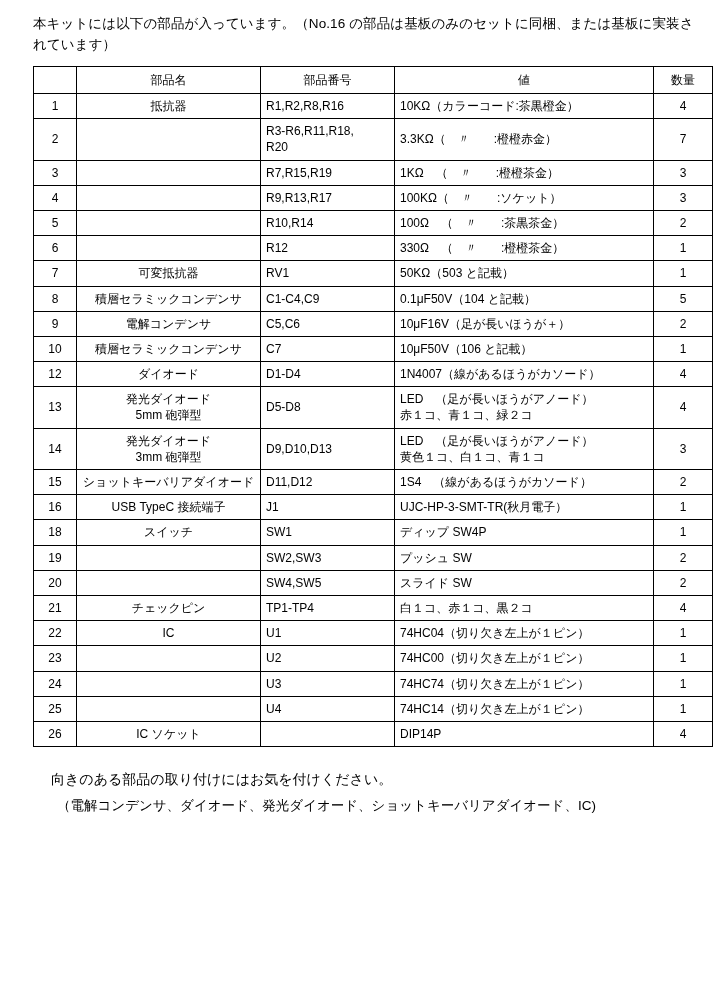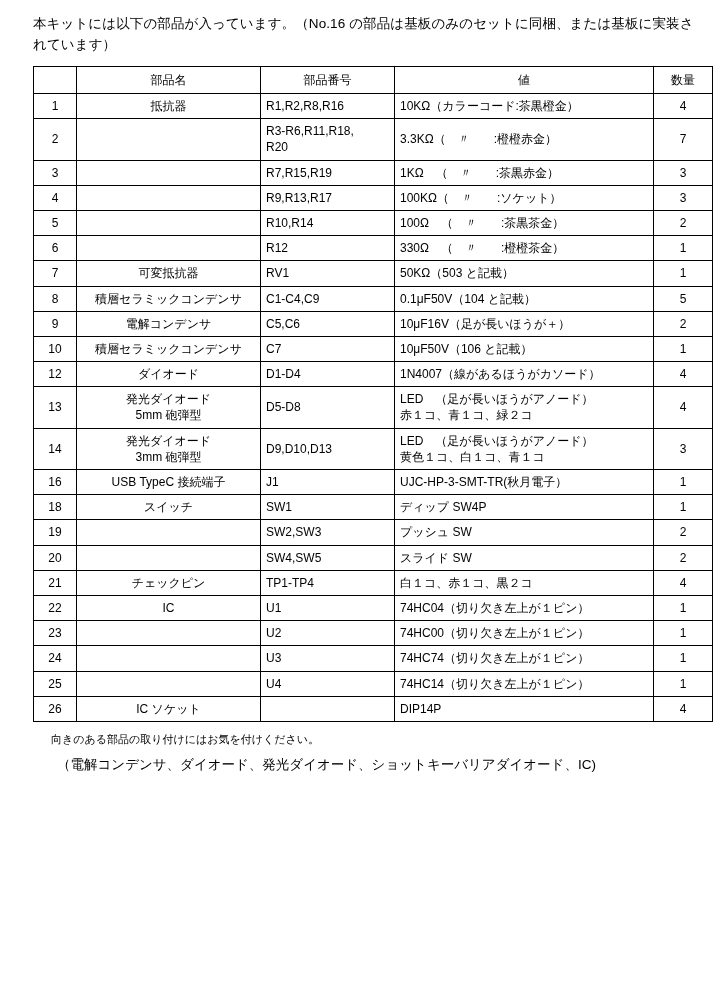--- a/index.html
+++ b/index.html
@@ -45,23 +45,23 @@
     padding: 5px 4px;
   }
   .col-no   { width: 34px;  text-align: center; }
   .col-name { width: 175px; text-align: center; }
   .col-num  { width: 125px; text-align: left; }
   .col-val  { width: 250px; text-align: left; }
   .col-qty  { width: 50px;  text-align: center; }
   td.col-name, td.col-num, td.col-val { padding-left: 7px; }
   .nowrap-ml { white-space: pre-line; }
   .footnote {
-    font-size: 11px;
+    font-size: 14px;
     line-height: 1.6;
-    margin: 9px 0 0 18px;
+    margin: 21px 0 0 18px;
   }
   .footnote2 {
     font-size: 13.5px;
     line-height: 1.6;
     margin: 5px 0 0 24px;
   }
 </style>
 </head>
 <body>
 
@@ -92,21 +92,21 @@
         <td class="col-name"></td>
         <td class="col-num nowrap-ml">R3-R6,R11,R18,
 R20</td>
         <td class="col-val nowrap-ml">3.3KΩ（　〃　　:橙橙赤金）</td>
         <td class="col-qty">7</td>
       </tr>
       <tr>
         <td class="col-no">3</td>
         <td class="col-name"></td>
         <td class="col-num nowrap-ml">R7,R15,R19</td>
-        <td class="col-val nowrap-ml">1KΩ　（　〃　　:茶黒赤金）</td>
+        <td class="col-val nowrap-ml">1KΩ　（　〃　　:橙橙茶金）</td>
         <td class="col-qty">3</td>
       </tr>
       <tr>
         <td class="col-no">4</td>
         <td class="col-name"></td>
         <td class="col-num nowrap-ml">R9,R13,R17</td>
         <td class="col-val nowrap-ml">100KΩ（　〃　　:ソケット）</td>
         <td class="col-qty">3</td>
       </tr>
       <tr>
@@ -170,20 +170,27 @@
       <tr>
         <td class="col-no">14</td>
         <td class="col-name nowrap-ml">発光ダイオード
 3mm 砲弾型</td>
         <td class="col-num nowrap-ml">D9,D10,D13</td>
         <td class="col-val nowrap-ml">LED　（足が長いほうがアノード）
 黄色１コ、白１コ、青１コ</td>
         <td class="col-qty">3</td>
       </tr>
       <tr>
+        <td class="col-no">15</td>
+        <td class="col-name nowrap-ml">ショットキーバリアダイオード</td>
+        <td class="col-num nowrap-ml">D11,D12</td>
+        <td class="col-val nowrap-ml">1S4　（線があるほうがカソード）</td>
+        <td class="col-qty">2</td>
+      </tr>
+      <tr>
         <td class="col-no">16</td>
         <td class="col-name">USB TypeC 接続端子</td>
         <td class="col-num nowrap-ml">J1</td>
         <td class="col-val nowrap-ml">UJC-HP-3-SMT-TR(秋月電子）</td>
         <td class="col-qty">1</td>
       </tr>
       <tr>
         <td class="col-no">18</td>
         <td class="col-name">スイッチ</td>
         <td class="col-num nowrap-ml">SW1</td>

